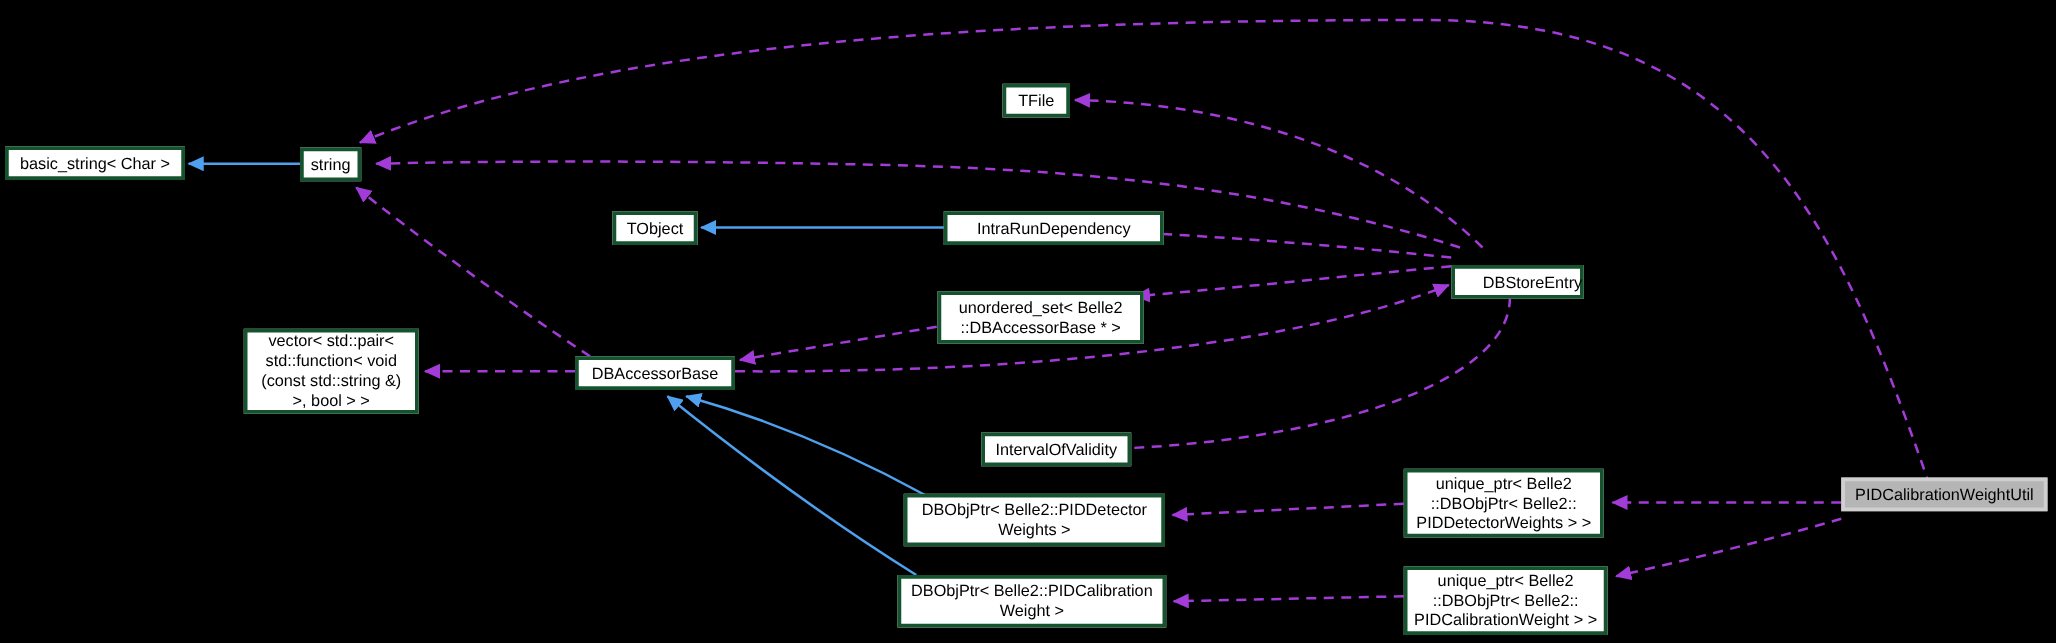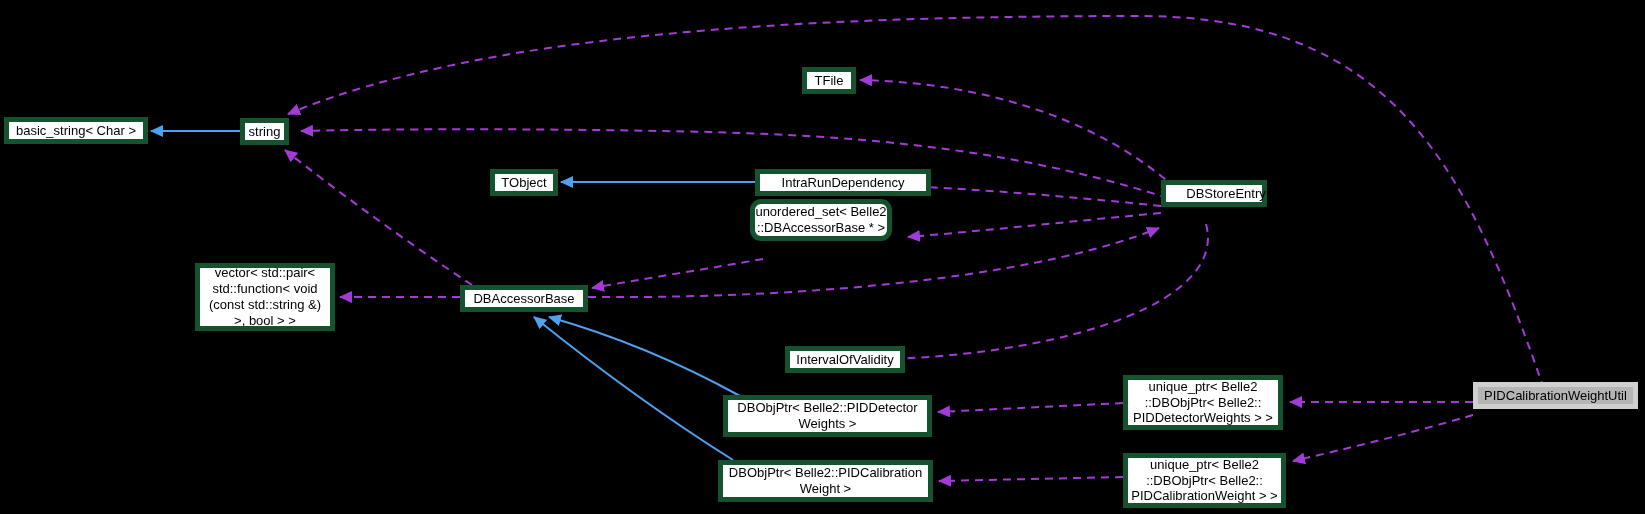--- a/index.html
+++ b/index.html
@@ -3,21 +3,21 @@
 <meta charset="utf-8">
 <style>
   html,body{margin:0;padding:0;background:#000;}
   #canvas{
     position:relative;width:1645px;height:514px;background:#000000;
     font-family:"Liberation Sans", sans-serif;overflow:hidden;
   }
   #edges{position:absolute;left:0;top:0;width:1645px;height:514px;}
   .node{
     position:absolute;box-sizing:border-box;
-    background:#ffffff;border:5px solid #14532d;color:#000000;
+    background:#ffffff;border:3px solid #14532d;color:#000000;
     display:flex;align-items:center;justify-content:center;text-align:center;
     font-size:13px;line-height:1.22;white-space:pre-line;
   }
   .node.highlight{background:#b5b5b5;border-color:#cfcfcf;}
   .edge-usage{stroke:#a23bd8;stroke-width:2;fill:none;stroke-dasharray:8,6;}
   .edge-inherit{stroke:#4fa0ee;stroke-width:2;fill:none;}
 </style>
 </head>
 <body>
 
@@ -57,23 +57,23 @@
   <div class="node" style="left:4px;top:117px;width:144px;height:27px;">basic_string&lt; Char &gt;</div>
 
   <div class="node" style="left:240px;top:118px;width:49px;height:27px;text-align:center;">string</div>
 
   <div class="node" style="left:802px;top:67px;width:54px;height:27px;">TFile</div>
 
   <div class="node" style="left:490px;top:169px;width:68px;height:27px;">TObject</div>
 
   <div class="node" style="left:755px;top:169px;width:176px;height:27px;">IntraRunDependency</div>
 
-  <div class="node" style="left:1161px;top:180px;width:106px;height:27px;padding-left:24px;">DBStoreEntry</div>
+  <div class="node" style="left:1161px;top:212px;width:106px;height:27px;padding-left:24px;">DBStoreEntry</div>
 
-  <div class="node" style="left:750px;top:199px;width:142px;height:42px;border-radius:11px;">unordered_set&lt; Belle2
+  <div class="node" style="left:750px;top:233px;width:165px;height:42px;">unordered_set&lt; Belle2
 ::DBAccessorBase * &gt;</div>
 
   <div class="node" style="left:195px;top:263px;width:140px;height:68px;">vector&lt; std::pair&lt;
 std::function&lt; void
 (const std::string &amp;)
 &gt;, bool &gt; &gt;</div>
 
   <div class="node" style="left:460px;top:285px;width:128px;height:27px;">DBAccessorBase</div>
 
   <div class="node" style="left:767px;top:346px;width:120px;height:27px;margin-left:18px;">IntervalOfValidity</div>

